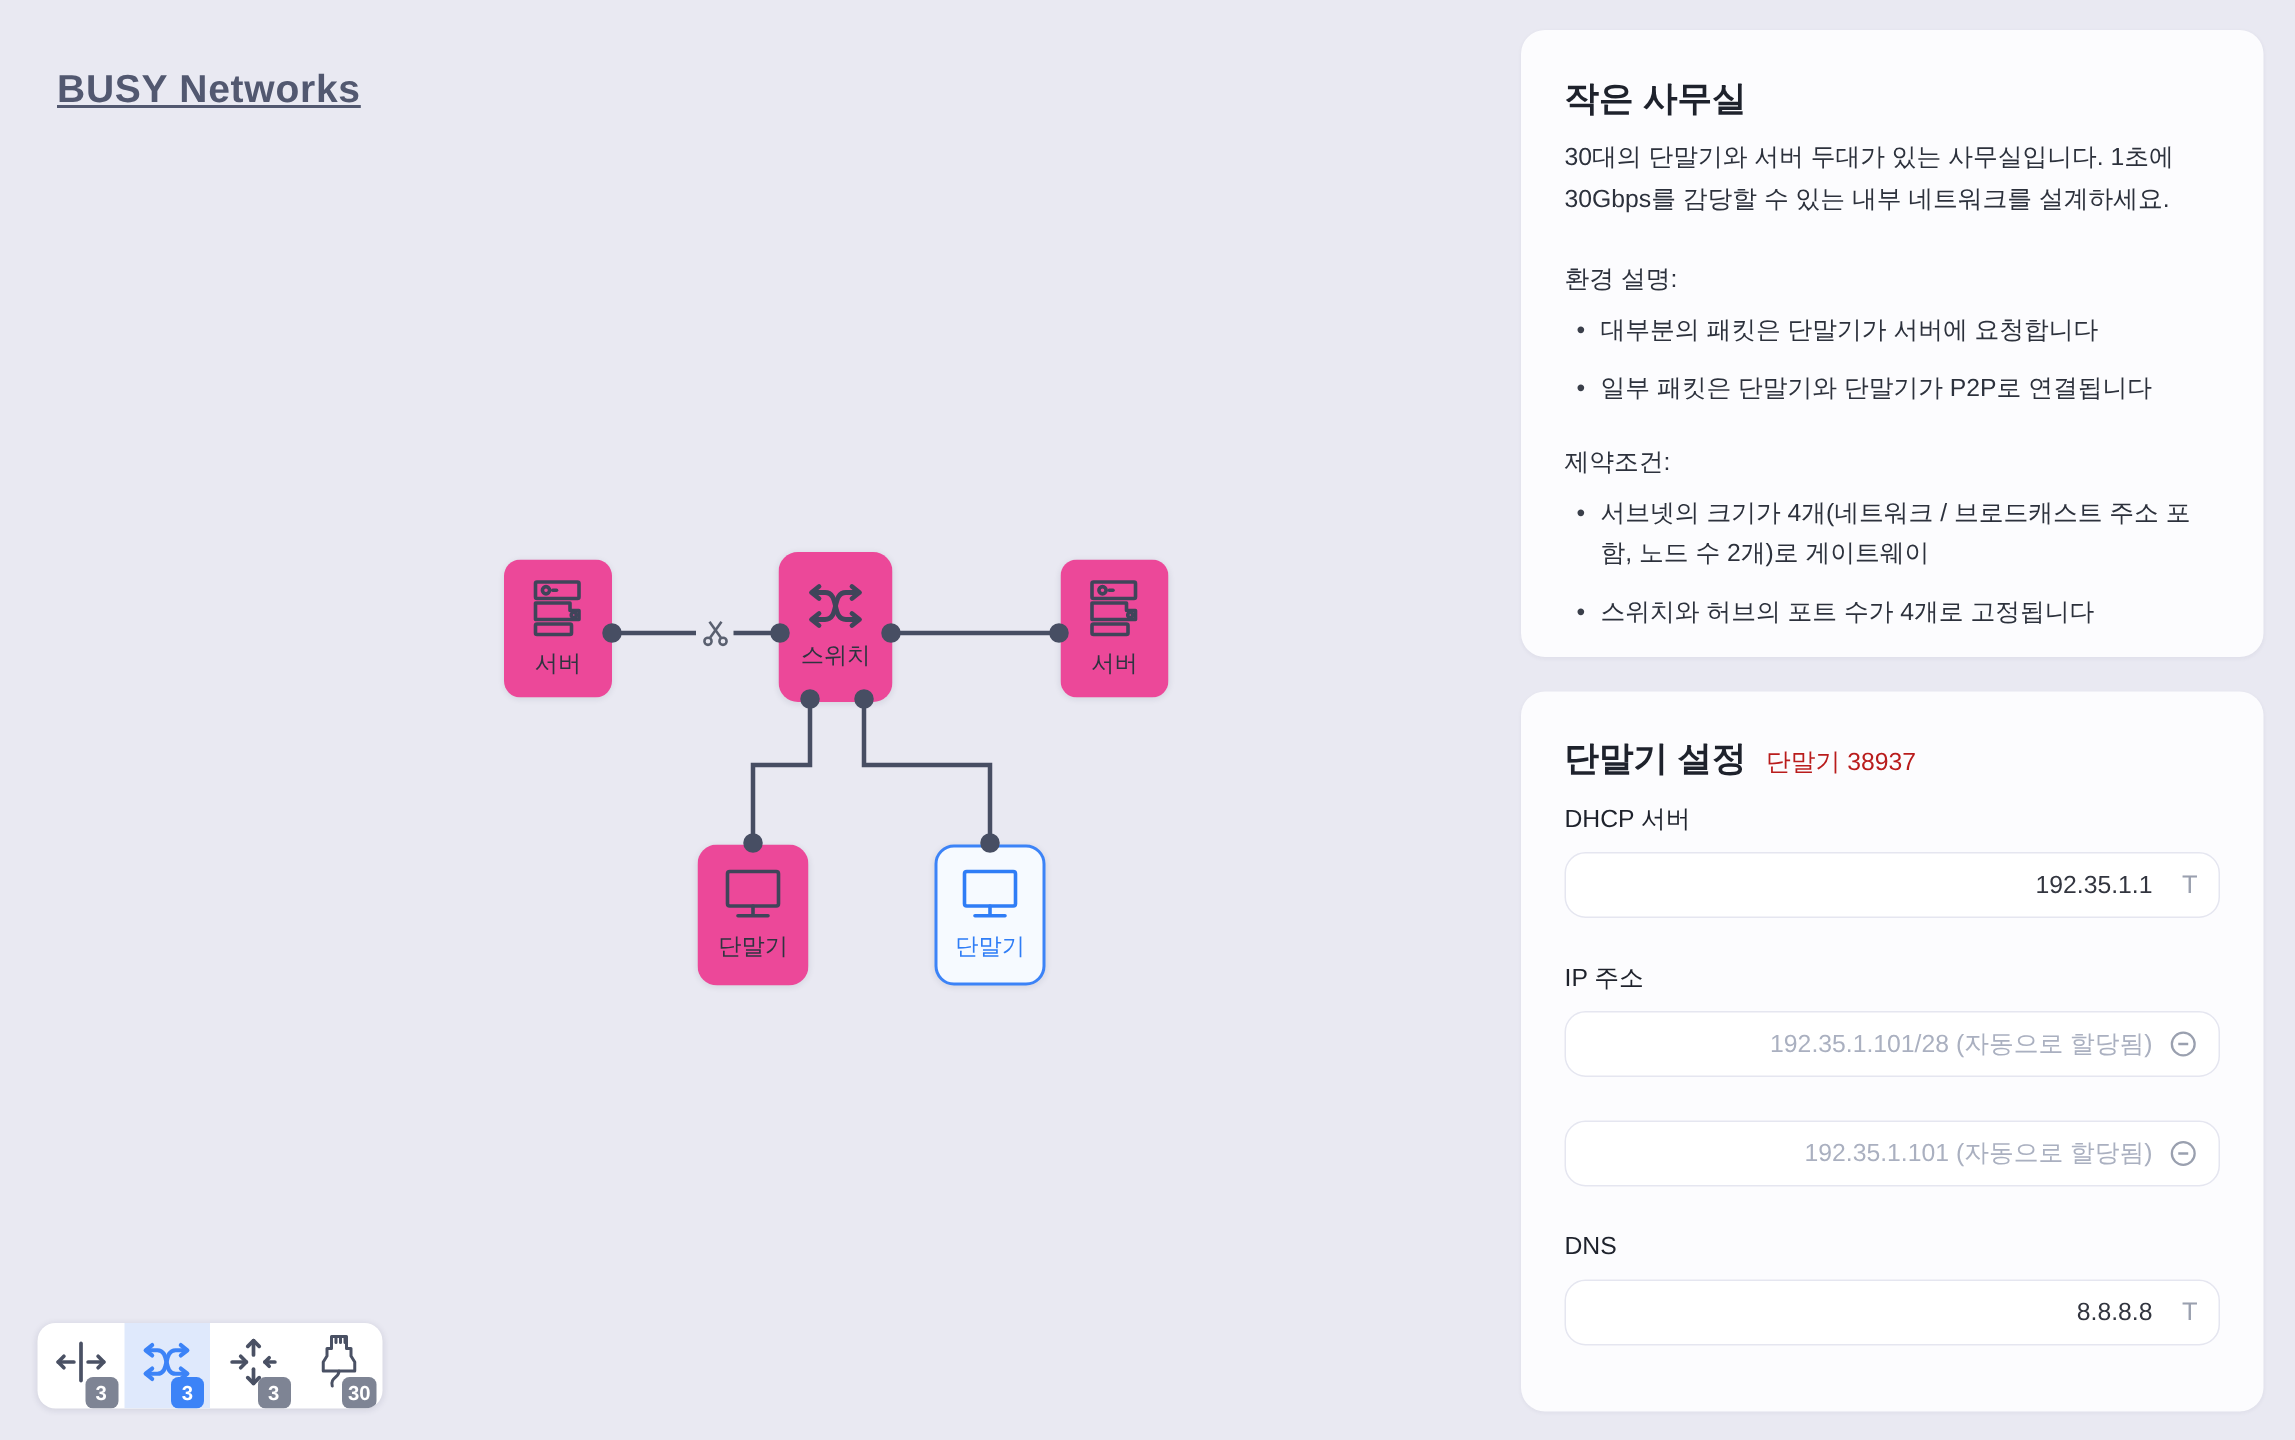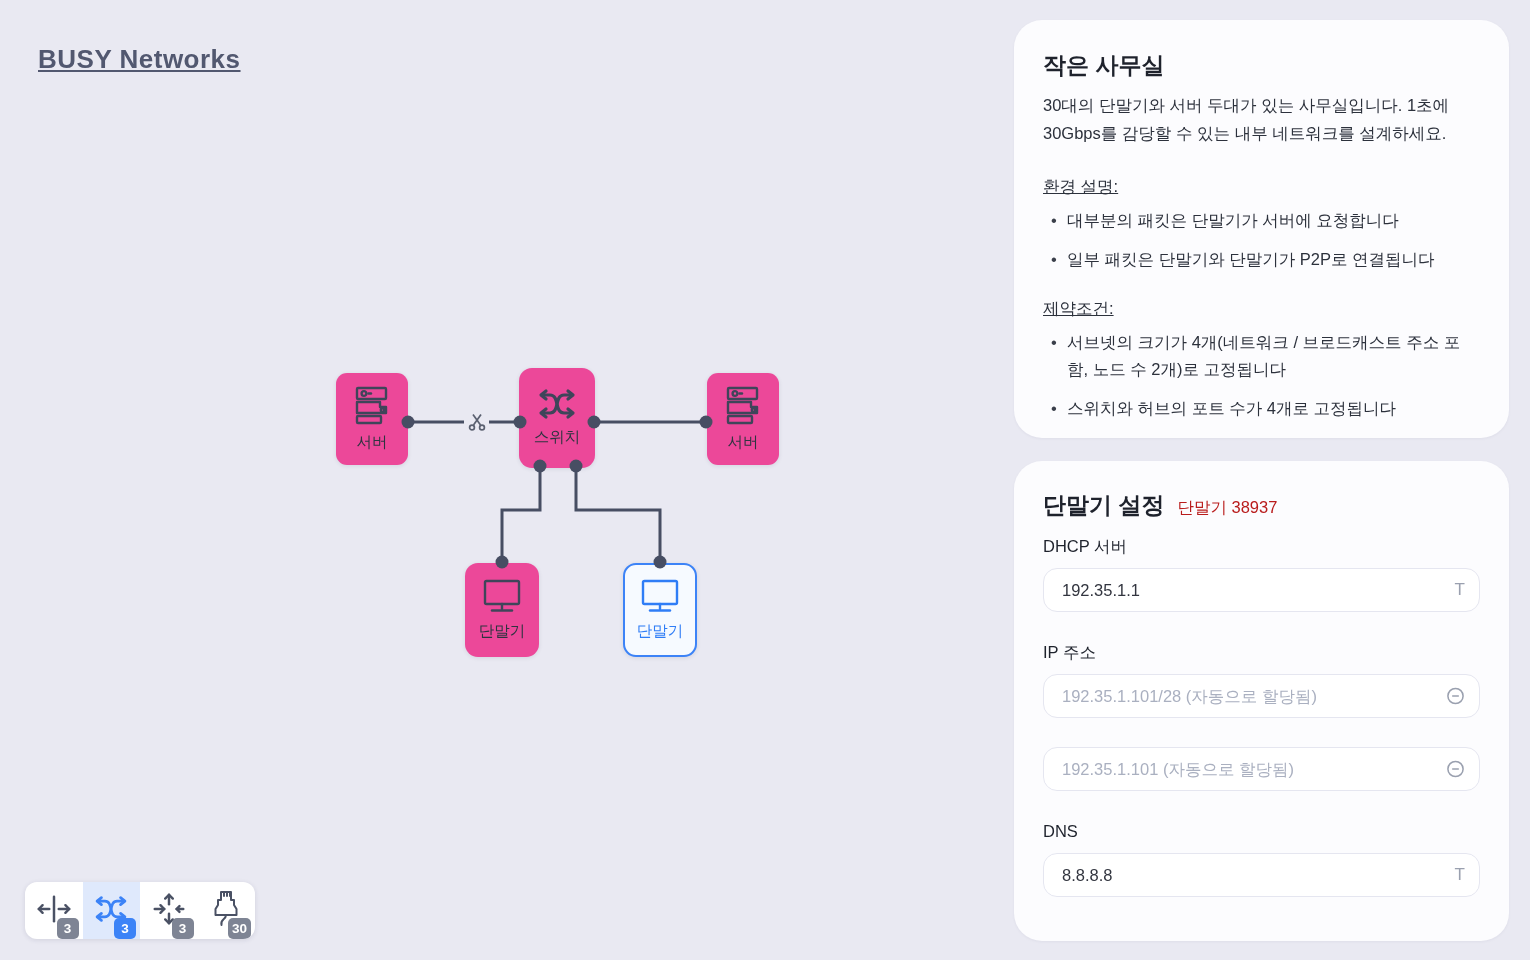--- a/index.html
+++ b/index.html
@@ -63,49 +63,49 @@
   .tool .badge {
     position:absolute; right:4px; bottom:0px; min-width:22px; height:21px; padding:0 4px;
     background:#7e8494; color:#fff; font-size:13.5px; font-weight:700;
     border-radius:5px; display:flex; align-items:center; justify-content:center;
   }
   .tool.selected .badge { background:#3c83f7; }
 
   
   .card {
     position:absolute; left:1014px; width:495px; background:#fcfcfe;
-    border-radius:28px; padding:30px 29px; overflow:hidden;
+    border-radius:16px; padding:30px 29px; overflow:hidden;
     box-shadow:0 1px 3px rgba(30,35,70,.05);
   }
   .card-mission  { top:20px;  height:418px; }
   .card-settings { top:461px; height:480px; }
 
   .mission-title { font-size:23px; line-height:30px; font-weight:700; color:#1e222c; margin-bottom:12px; }
   .mission-desc  { font-size:16.5px; line-height:27.5px; color:#2c313c; margin-bottom:27px; }
-  .sec-heading   { font-size:16.5px; line-height:24px; color:#2c313c; margin-bottom:9px;text-decoration:underline; }
+  .sec-heading   { font-size:16.5px; line-height:24px; color:#2c313c; margin-bottom:9px; }
   .bullets { list-style:none; margin-bottom:23px; }
   .bullets li {
     position:relative; padding-left:24px; font-size:16.5px; line-height:27px;
     color:#2c313c; margin-bottom:12px;
   }
   .bullets li::before { content:"•"; position:absolute; left:8px; top:0; color:#3a3f4a; }
   .bullets.last { margin-bottom:0; }
 
   .settings-header { display:flex; align-items:flex-end; gap:13px; margin-bottom:16px; }
   .settings-title { font-size:23px; line-height:28px; font-weight:700; color:#1e222c; }
   .settings-subtitle { font-size:16.5px; color:#b91c1c; }
 
   .field { margin-bottom:29px; }
   .field:last-child { margin-bottom:0; }
   .field-label { font-size:16.5px; line-height:22px; color:#1e222c; margin-bottom:11px; }
   .input-wrap { position:relative; width:437px; height:44px; }
   .input-wrap input {
     width:100%; height:100%; border:1px solid #e5e6f0; border-radius:14px;
     background:#ffffff; padding:0 44px 0 18px; font-size:16.5px; color:#32353f;
-    font-family:"Liberation Sans", sans-serif; outline:none;
+    font-family:"Liberation Sans", sans-serif; outline:none;text-align:right;
   }
   .input-wrap input::placeholder { color:#aab0c0; opacity:1; }
   .input-icon {
     position:absolute; right:15px; top:50%; transform:translateY(-50%);
     display:flex; align-items:center; justify-content:center; cursor:pointer;
   }
   .icon-t { font-size:17px; color:#9aa0af; font-weight:400; }
   .icon-auto svg { stroke:#9aa0af; fill:none; stroke-width:1.6; }
 </style>
 </head>
@@ -269,21 +269,21 @@
 <div class="card card-mission">
   <div class="mission-title">작은 사무실</div>
   <div class="mission-desc">30대의 단말기와 서버 두대가 있는 사무실입니다. 1초에 30Gbps를 감당할 수 있는 내부 네트워크를 설계하세요.</div>
   <div class="sec-heading">환경 설명:</div>
   <ul class="bullets">
     <li>대부분의 패킷은 단말기가 서버에 요청합니다</li>
     <li>일부 패킷은 단말기와 단말기가 P2P로 연결됩니다</li>
   </ul>
   <div class="sec-heading">제약조건:</div>
   <ul class="bullets last">
-    <li>서브넷의 크기가 4개(네트워크 / 브로드캐스트 주소 포함, 노드 수 2개)로 고정됩니다</li>
+    <li>서브넷의 크기가 4개(네트워크 / 브로드캐스트 주소 포함, 노드 수 2개)로 게이트웨이</li>
     <li>스위치와 허브의 포트 수가 4개로 고정됩니다</li>
   </ul>
 </div>
 
 <div class="card card-settings">
   <div class="settings-header">
     <span class="settings-title">단말기 설정</span>
     <span class="settings-subtitle">단말기 38937</span>
   </div>
 

